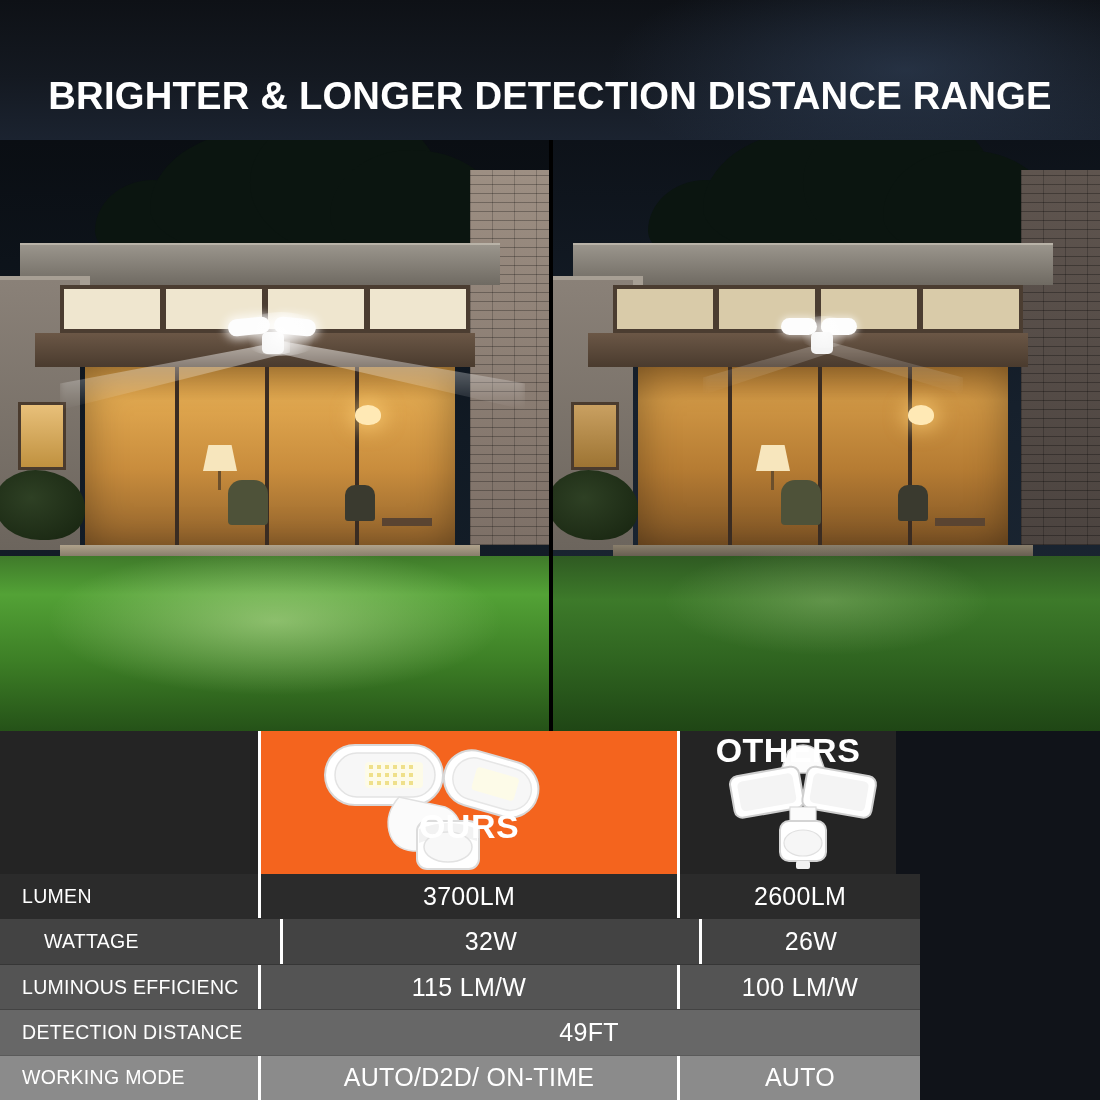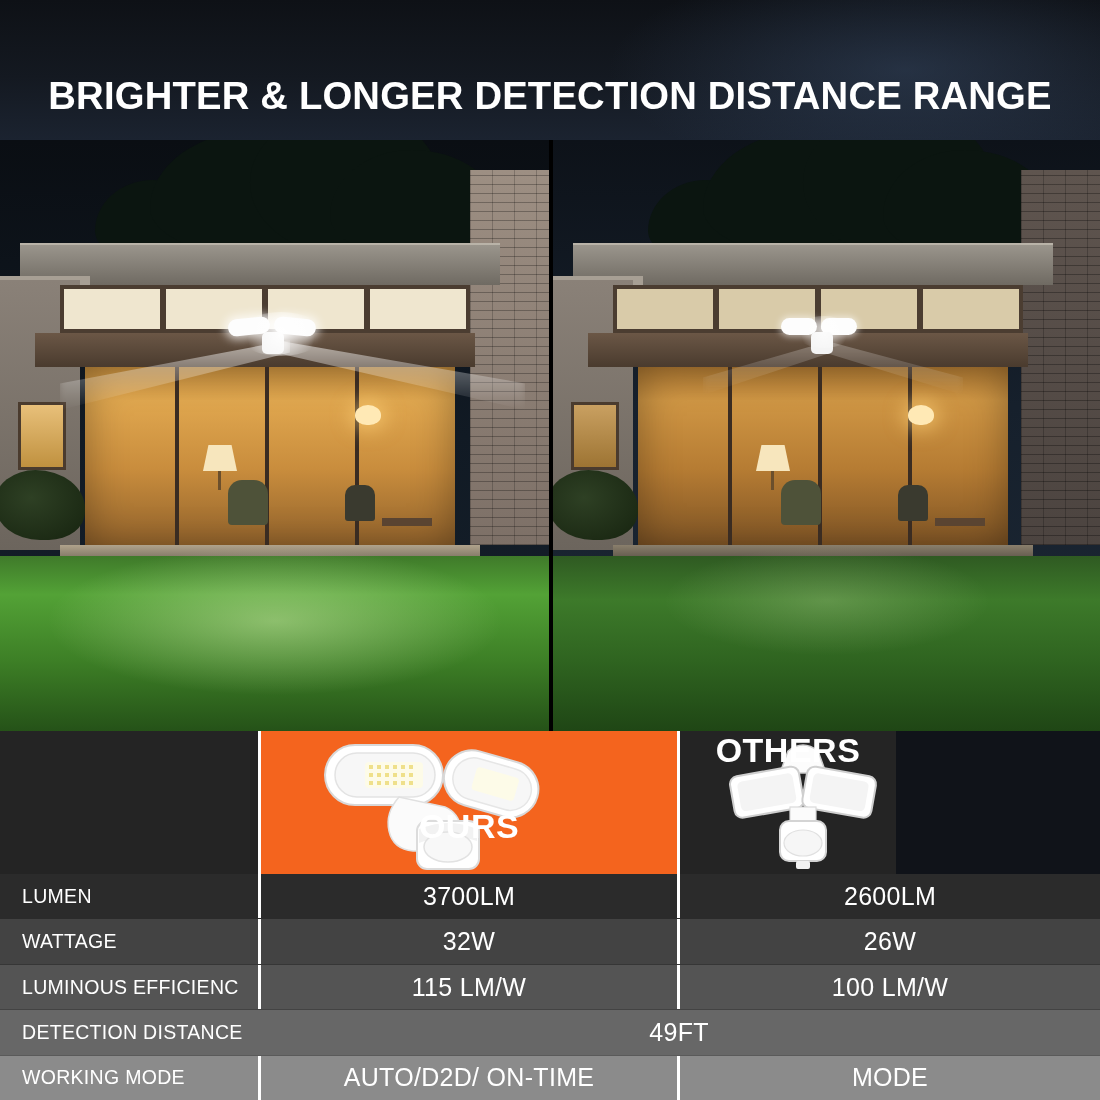--- a/index.html
+++ b/index.html
@@ -160,34 +160,34 @@
   }
   .brand-label{
     color:#ffffff; font-size:34px; font-weight:bold; letter-spacing:.5px;
     margin-bottom:28px; position:relative; z-index:3;
   }
   .ours-art{ position:absolute; left:60px; top:4px; width:230px; height:138px; z-index:2; }
   .others-art{ position:absolute; left:48px; top:6px; width:150px; height:134px; z-index:2; }
 
   
   #spec-table{
-    position:absolute; left:0; top:874px; width:1100px; height:226px;
+    position:absolute; left:0; top:874px; width:920px; height:226px;
     display:flex; flex-direction:column;
   }
   .spec-row{ display:flex; width:100%; flex:1; border-top:1px solid rgba(0,0,0,.35); }
   .spec-row:first-child{ border-top:none; }
   .cell{ display:flex; align-items:center; color:#fff;
          font-size:25px; letter-spacing:.3px; }
   .cell.label{ width:258px; padding-left:22px; font-size:19.5px; }
   .cell.ours{ width:422px; justify-content:center;
               border-left:3px solid #fff; border-right:3px solid #fff; }
   .cell.others{ flex:1; justify-content:center; }
 
   .r0{ background:#2b2b2b; }
-  .r1{ background:#434343; }
+  .r1{ background:#434343;padding-left:22px; }
   .r2{ background:#545454; }
   .r3{ background:#676767;align-items:center; }
   .r4{ background:#8b8b8b; }
 </style>
 </head>
 <body>
 
 <div id="title-band">
   <div class="sky-glow"></div>
   <div id="page-title">BRIGHTER &amp; LONGER DETECTION DISTANCE RANGE</div>
@@ -397,16 +397,16 @@
   </div>
 
   <div class="spec-row r3">
     <div class="cell label">DETECTION DISTANCE</div>
     <div class="cell others">49FT</div>
   </div>
 
   <div class="spec-row r4">
     <div class="cell label">WORKING MODE</div>
     <div class="cell ours">AUTO/D2D/ ON-TIME</div>
-    <div class="cell others">MODE</div>
+    <div class="cell others">AUTO</div>
   </div>
 
 </div>
 
 </body></html>

